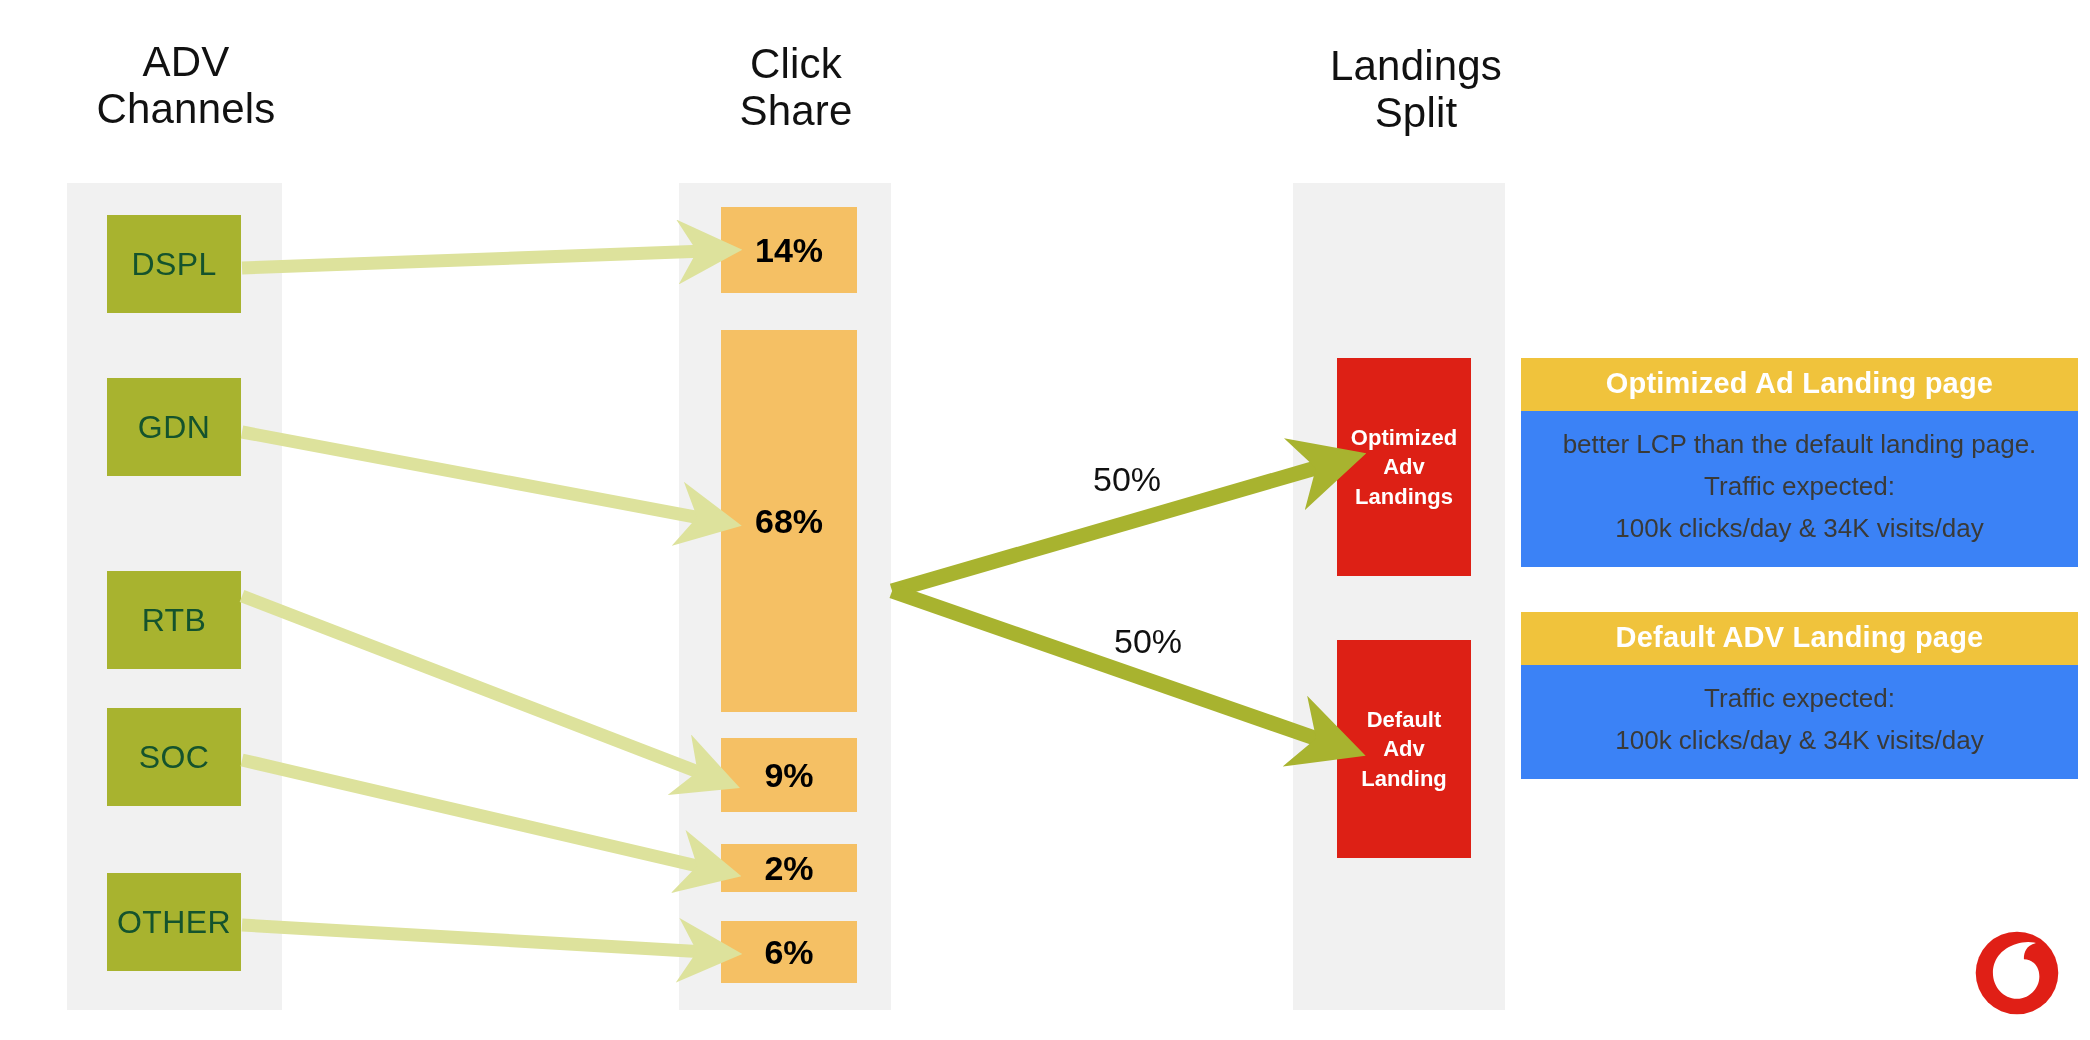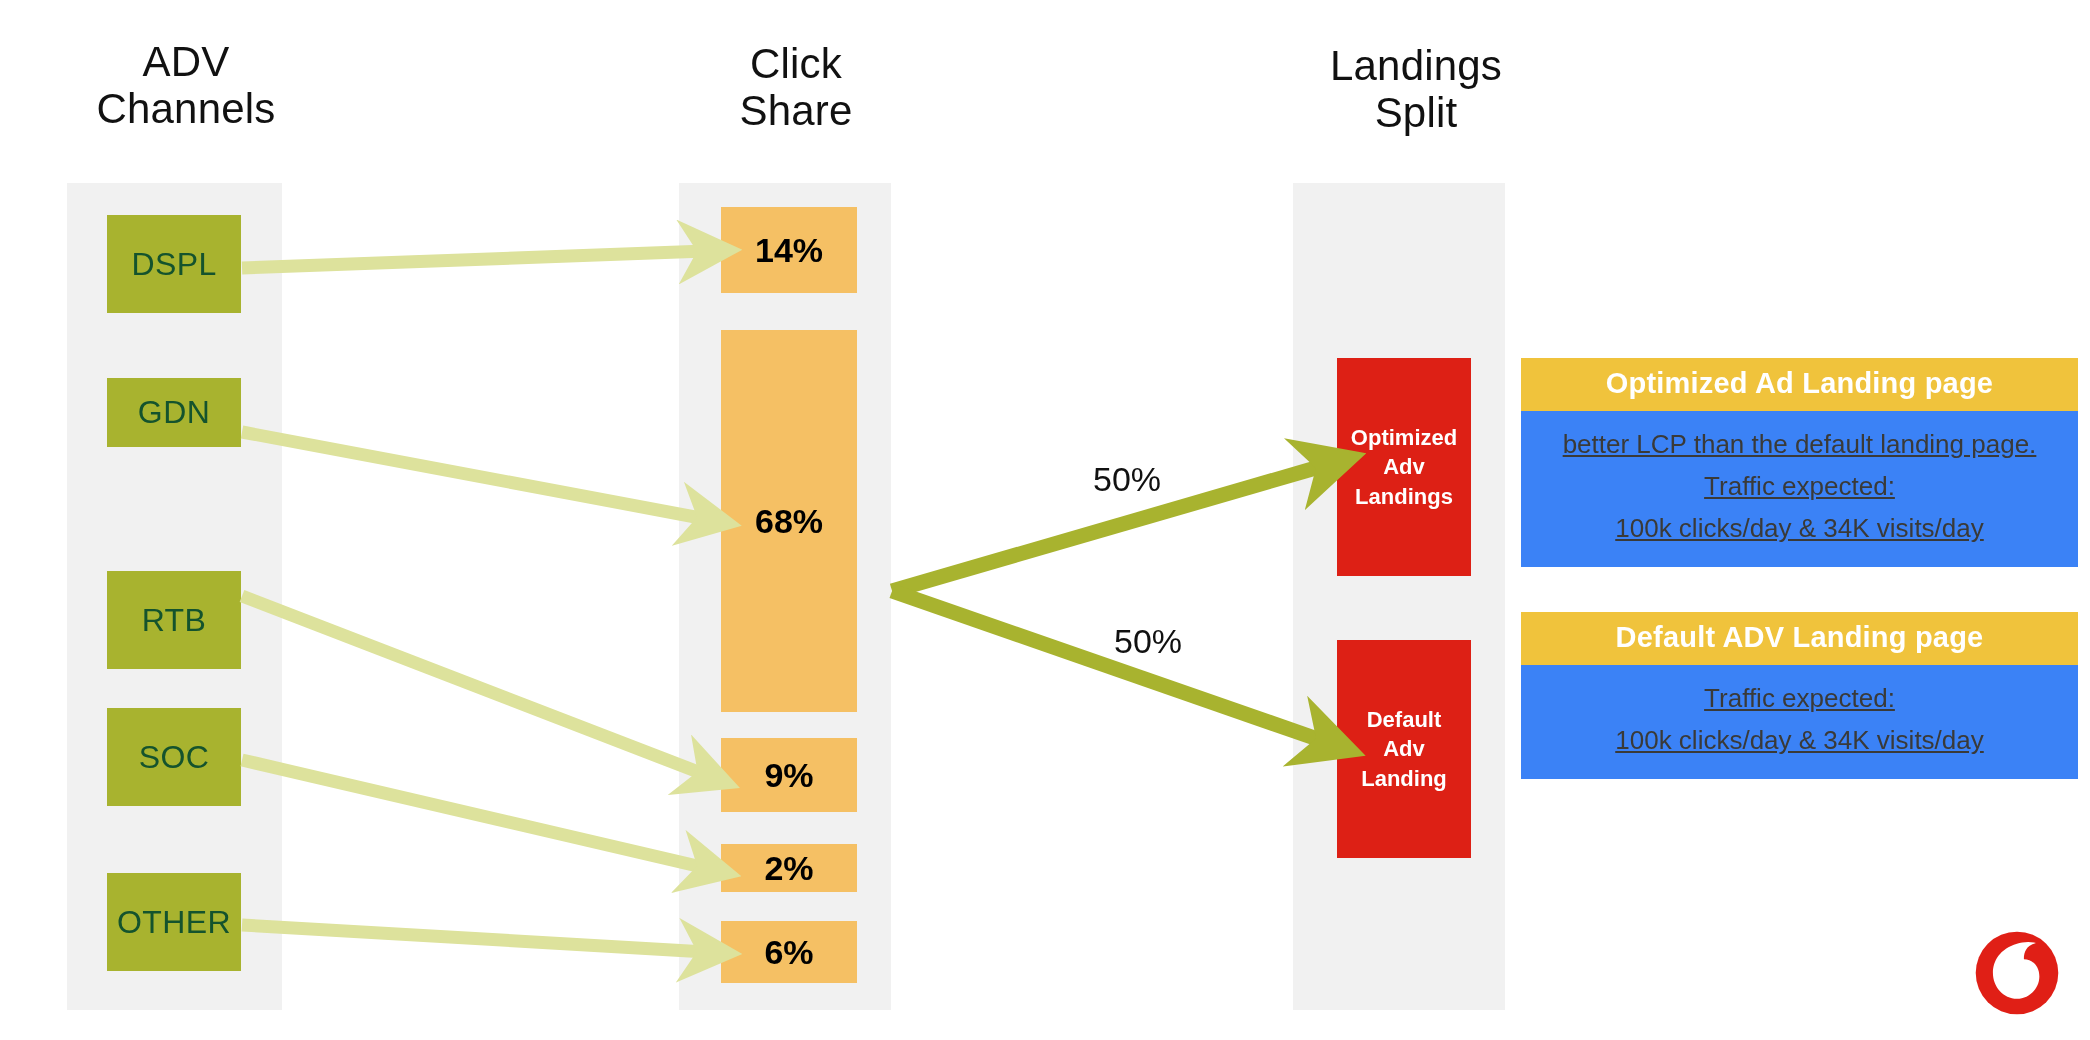--- a/index.html
+++ b/index.html
@@ -105,21 +105,20 @@
     text-align: center;
     padding: 9px 6px 11px;
     letter-spacing: 0.2px;
   }
   .info-body {
     color: #3a3a38;
     font-size: 26px;
     line-height: 1.62;
     text-align: center;
     padding: 12px 14px 18px;
-    text-decoration: underline;
   }
   .info-body div { white-space: nowrap; }
 
   
   .pct-label {
     position: absolute;
     font-size: 34px;
     color: #111111;
     font-weight: 400;
   }
@@ -155,21 +154,21 @@
   <div class="col-title" id="title-click">Click
 Share</div>
   <div class="col-title" id="title-land">Landings
 Split</div>
 
   <div class="col-band" id="band-adv"></div>
   <div class="col-band" id="band-click"></div>
   <div class="col-band" id="band-land"></div>
 
   <div class="chan-box" style="top:215px;height:98px;">DSPL</div>
-  <div class="chan-box" style="top:378px;height:69px;">GDN</div>
+  <div class="chan-box" style="top:378px;height:98px;">GDN</div>
   <div class="chan-box" style="top:571px;height:98px;">RTB</div>
   <div class="chan-box" style="top:708px;height:98px;">SOC</div>
   <div class="chan-box" style="top:873px;height:98px;">OTHER</div>
 
   <div class="share-bar" style="top:207px;height:86px;">14%</div>
   <div class="share-bar" style="top:330px;height:382px;">68%</div>
   <div class="share-bar" style="top:738px;height:74px;">9%</div>
   <div class="share-bar" style="top:844px;height:48px;">2%</div>
   <div class="share-bar" style="top:921px;height:62px;">6%</div>
 

